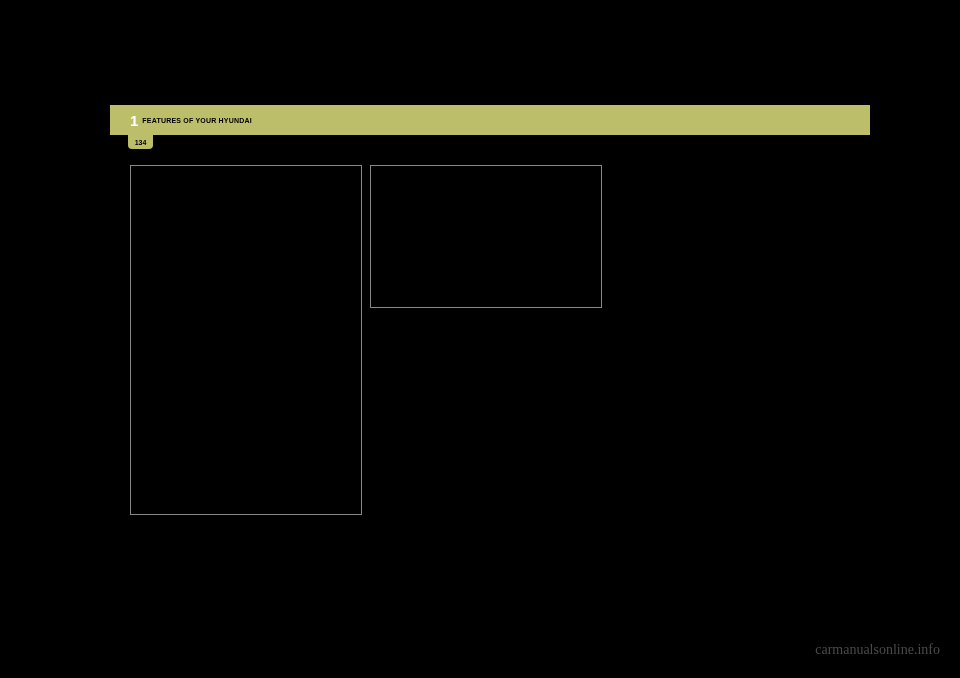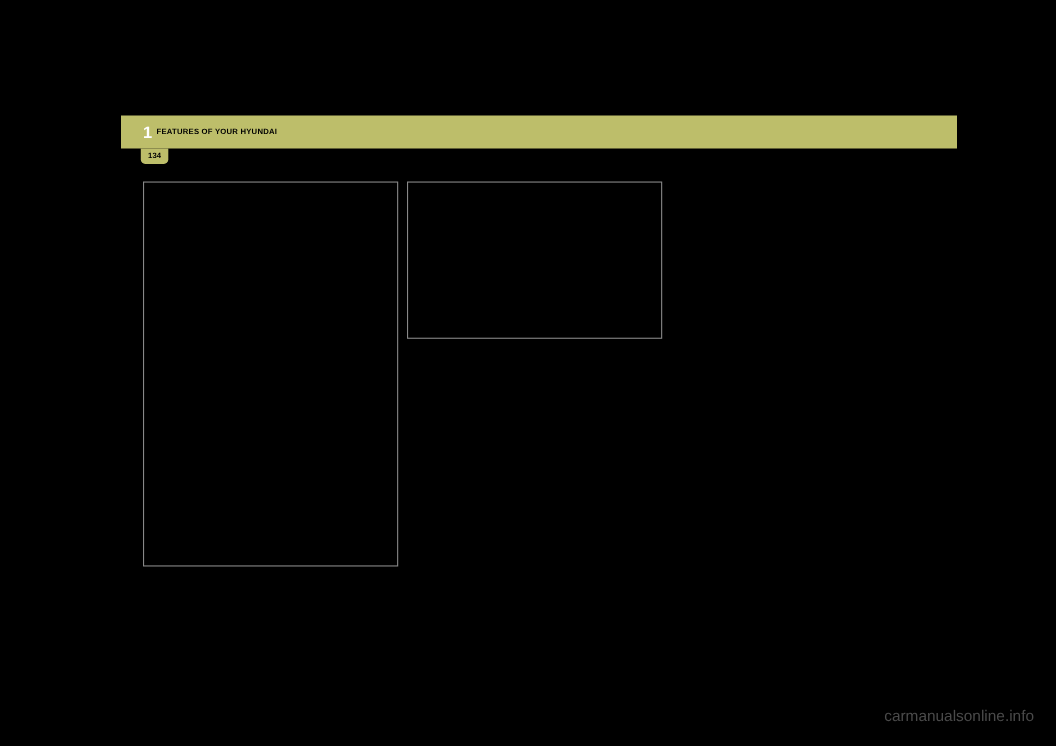--- a/index.html
+++ b/index.html
@@ -79,21 +79,21 @@
       height: 143px;
       border: 1px solid #888;
       background: #000;
     }
     .watermark {
       position: absolute;
       right: 20px;
       bottom: 20px;
       color: #4a4a4a;
       font-size: 14px;
-      font-family: Liberation Sans, sans-serif;
+      font-family: Liberation Serif, serif;
     }
   </style>
 </head>
 <body>
 
 <div class="page-container">
   <div class="header-bar">
     <span class="chapter-num">1</span>
     <span class="chapter-title">FEATURES OF YOUR HYUNDAI</span>
   </div>

